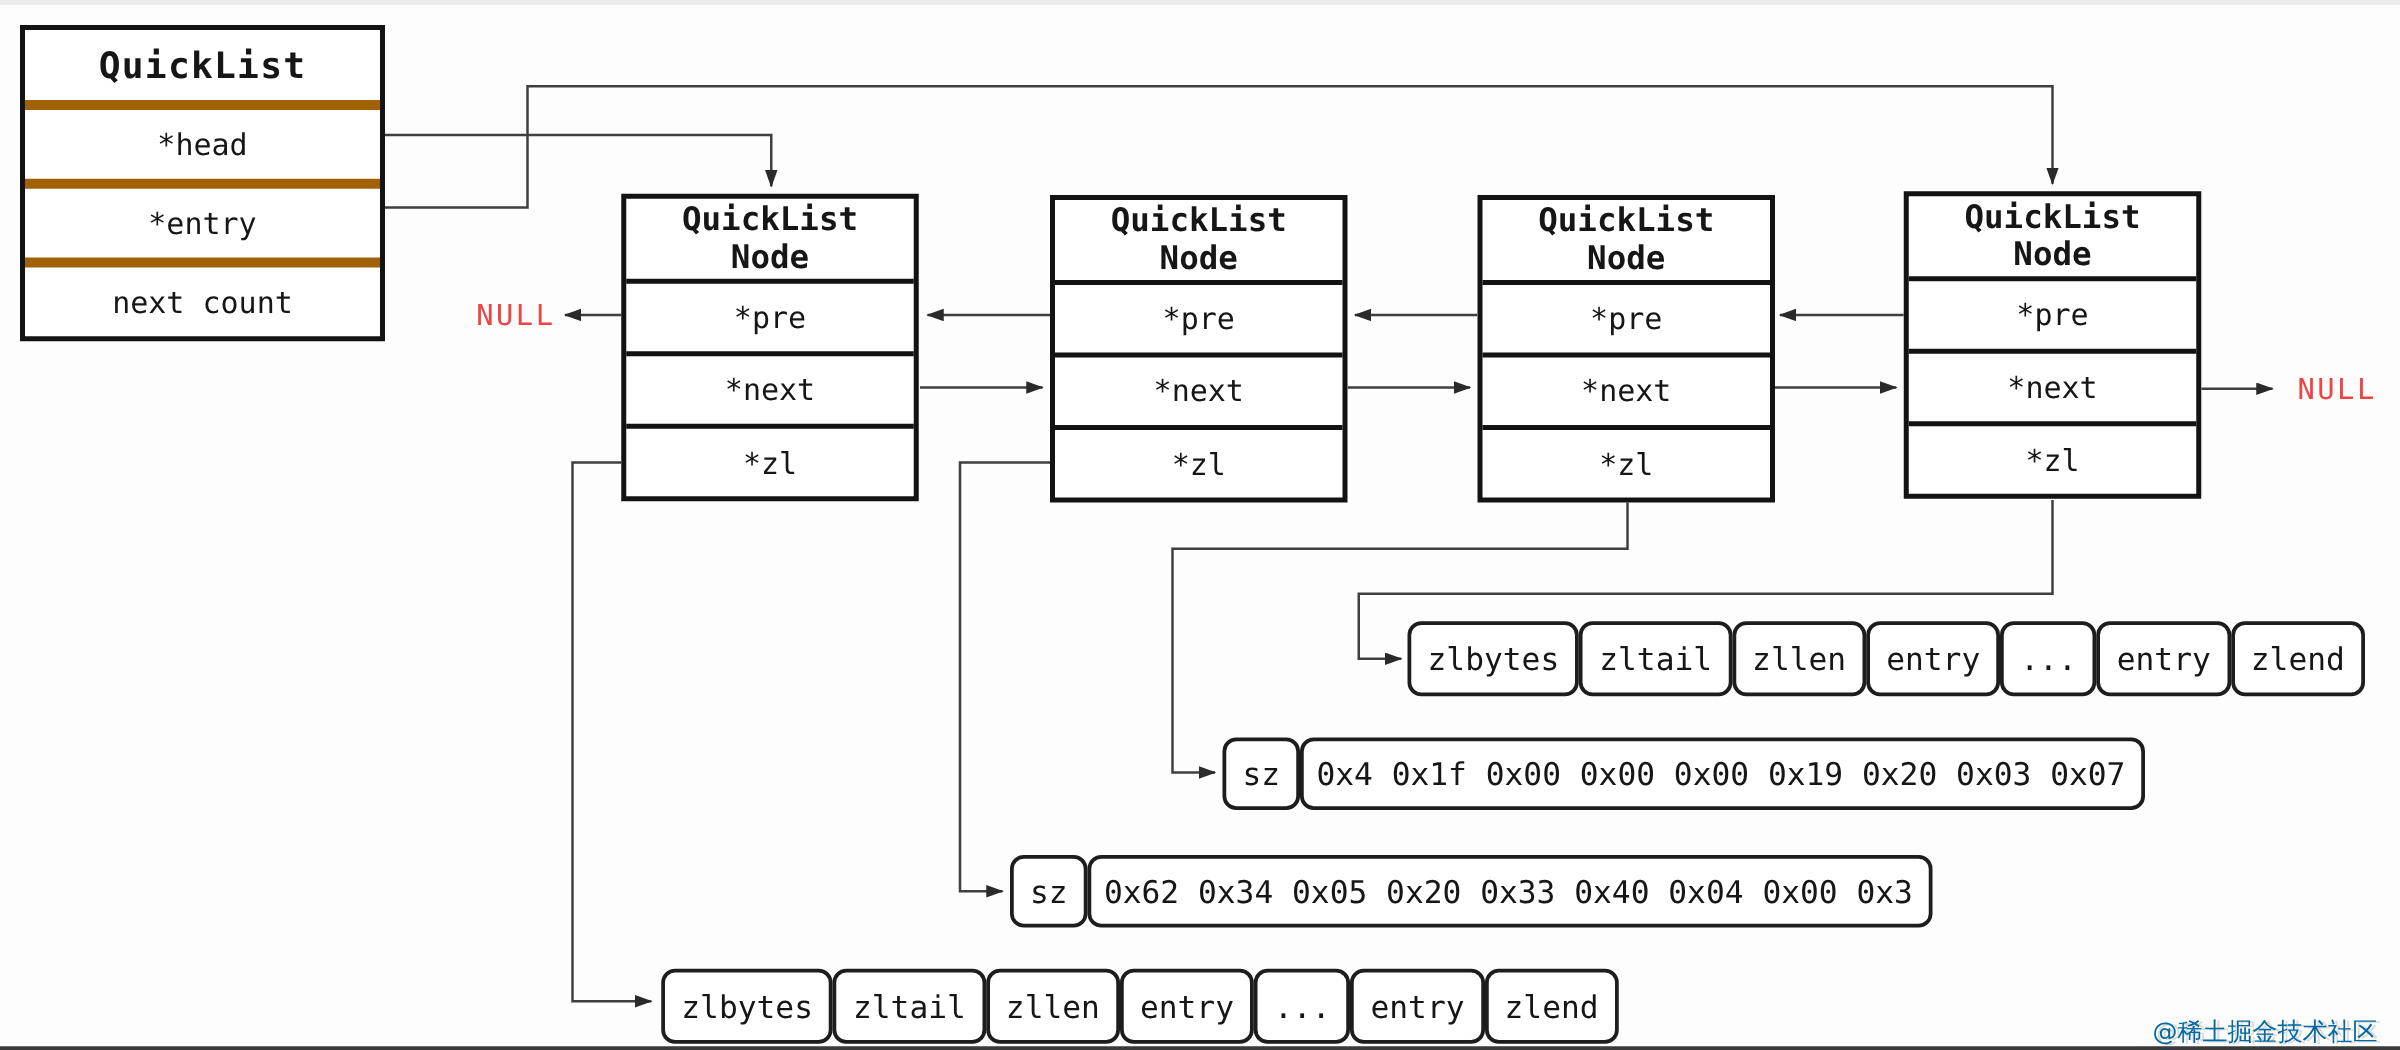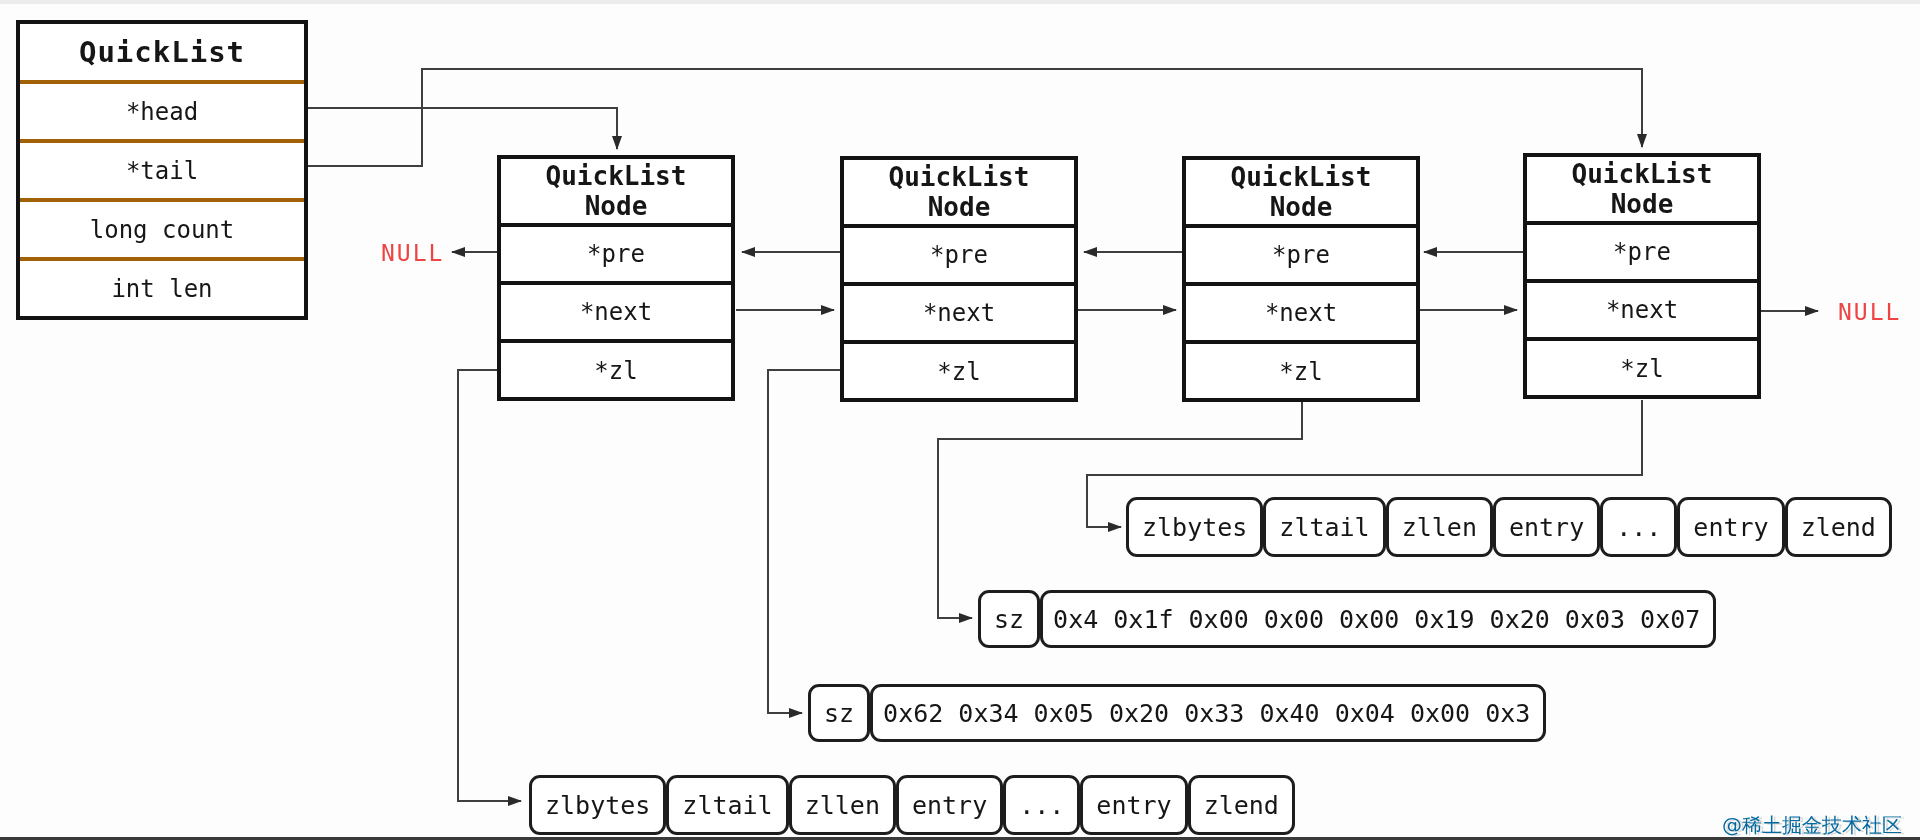--- a/index.html
+++ b/index.html
@@ -14,21 +14,21 @@
   
   .struct{
     position:absolute;left:16px;top:16px;width:292px;
     border:4px solid #131313;background:#fff;box-sizing:border-box;
   }
   .struct .title{
     height:56px;display:flex;align-items:center;justify-content:center;
     font-weight:bold;font-size:29px;letter-spacing:1px;
   }
   .struct .srow{
-    height:55px;border-top:4px solid #a16207;
+    height:55px;border-top:8px solid #a16207;
     display:flex;align-items:center;justify-content:center;
     font-size:24px;
   }
 
   
   .node{
     position:absolute;width:238px;height:246px;
     border:4px solid #131313;background:#fff;box-sizing:border-box;
   }
   .node .nhdr{
@@ -89,23 +89,22 @@
       <path d="M497 366 H458 V797 H521" marker-end="url(#arr)"></path>
       <path d="M840 366 H768 V709 H802" marker-end="url(#arr)"></path>
       <path d="M1302 396 V435 H938 V614 H972" marker-end="url(#arr)"></path>
       <path d="M1642 396 V471 H1087 V523 H1121" marker-end="url(#arr)"></path>
     </g>
   </svg>
 
   <div class="struct">
     <div class="title">QuickList</div>
     <div class="srow">*head</div>
-    <div class="srow">*tail</div>
-    <div class="srow">long count</div>
-    <div class="srow">int len</div>
+    <div class="srow">*entry</div>
+    <div class="srow">next count</div>
   </div>
 
   <span class="nulltxt" style="left:381px;top:236px">NULL</span>
   <span class="nulltxt" style="left:1838px;top:295px">NULL</span>
 
   <div class="node" style="left:497px;top:151px">
     <div class="nhdr">
       <span>QuickList</span>
       <span>Node</span>
     </div>

